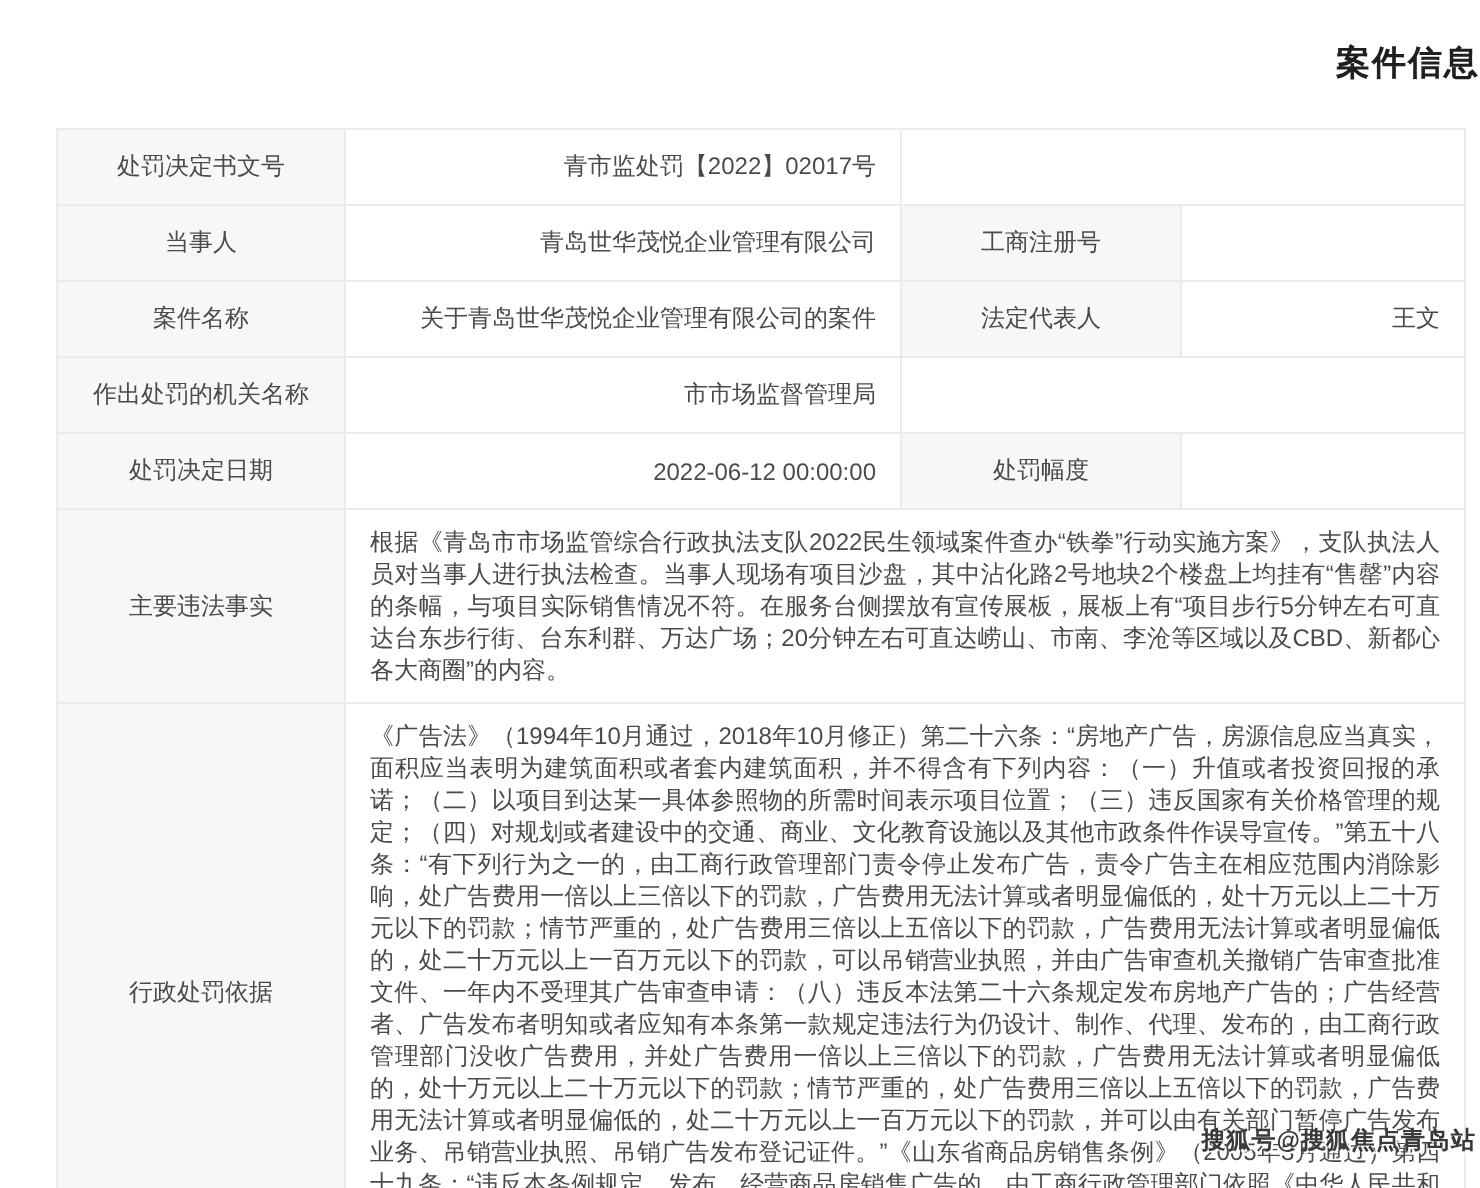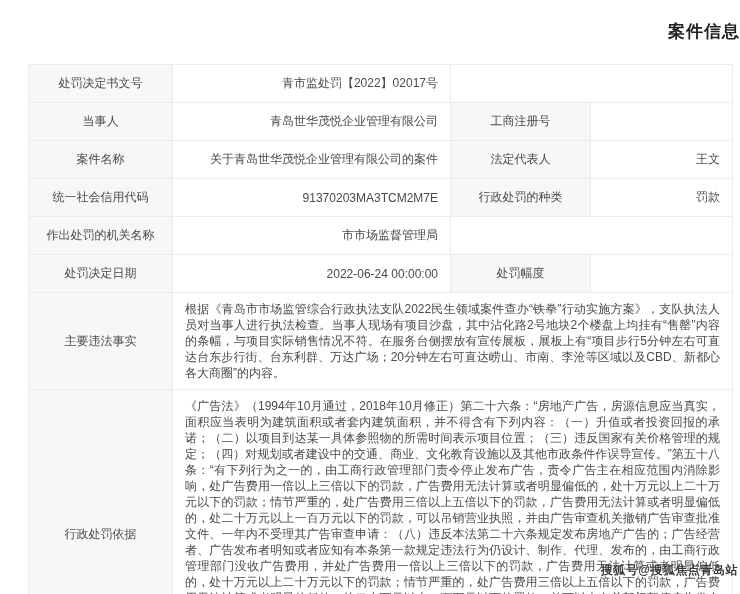--- a/index.html
+++ b/index.html
@@ -88,33 +88,27 @@
       <td class="lbl">工商注册号</td>
       <td class="val"></td>
     </tr>
     <tr class="single-row">
       <td class="lbl">案件名称</td>
       <td class="val">关于青岛世华茂悦企业管理有限公司的案件</td>
       <td class="lbl">法定代表人</td>
       <td class="val">王文</td>
     </tr>
     <tr class="single-row">
-      <td class="lbl">统一社会信用代码</td>
-      <td class="val">91370203MA3TCM2M7E</td>
-      <td class="lbl">行政处罚的种类</td>
-      <td class="val">罚款</td>
-    </tr>
-    <tr class="single-row">
       <td class="lbl">作出处罚的机关名称</td>
       <td class="val">市市场监督管理局</td>
       <td class="val" colspan="2"></td>
     </tr>
     <tr class="single-row">
       <td class="lbl">处罚决定日期</td>
-      <td class="val">2022-06-24 00:00:00</td>
+      <td class="val">2022-06-12 00:00:00</td>
       <td class="lbl">处罚幅度</td>
       <td class="val"></td>
     </tr>
     <tr>
       <td class="lbl">主要违法事实</td>
       <td class="val longtext" colspan="3">根据《青岛市市场监管综合行政执法支队2022民生领域案件查办“铁拳”行动实施方案》，支队执法人员对当事人进行执法检查。当事人现场有项目沙盘，其中沾化路2号地块2个楼盘上均挂有“售罄”内容的条幅，与项目实际销售情况不符。在服务台侧摆放有宣传展板，展板上有“项目步行5分钟左右可直达台东步行街、台东利群、万达广场；20分钟左右可直达崂山、市南、李沧等区域以及CBD、新都心各大商圈”的内容。</td>
     </tr>
     <tr>
       <td class="lbl">行政处罚依据</td>
       <td class="val longtext" colspan="3">《广告法》（1994年10月通过，2018年10月修正）第二十六条：“房地产广告，房源信息应当真实，面积应当表明为建筑面积或者套内建筑面积，并不得含有下列内容：（一）升值或者投资回报的承诺；（二）以项目到达某一具体参照物的所需时间表示项目位置；（三）违反国家有关价格管理的规定；（四）对规划或者建设中的交通、商业、文化教育设施以及其他市政条件作误导宣传。”第五十八条：“有下列行为之一的，由工商行政管理部门责令停止发布广告，责令广告主在相应范围内消除影响，处广告费用一倍以上三倍以下的罚款，广告费用无法计算或者明显偏低的，处十万元以上二十万元以下的罚款；情节严重的，处广告费用三倍以上五倍以下的罚款，广告费用无法计算或者明显偏低的，处二十万元以上一百万元以下的罚款，可以吊销营业执照，并由广告审查机关撤销广告审查批准文件、一年内不受理其广告审查申请：（八）违反本法第二十六条规定发布房地产广告的；广告经营者、广告发布者明知或者应知有本条第一款规定违法行为仍设计、制作、代理、发布的，由工商行政管理部门没收广告费用，并处广告费用一倍以上三倍以下的罚款，广告费用无法计算或者明显偏低的，处十万元以上二十万元以下的罚款；情节严重的，处广告费用三倍以上五倍以下的罚款，广告费用无法计算或者明显偏低的，处二十万元以上一百万元以下的罚款，并可以由有关部门暂停广告发布业务、吊销营业执照、吊销广告发布登记证件。”《山东省商品房销售条例》（2005年3月通过）第四十九条：“违反本条例规定，发布、经营商品房销售广告的，由工商行政管理部门依照《中华人民共和国广告法》的有关规定处罚。法律没有具体处罚规定的，由工商行政管理部门责令停止违法行为，并可处以三万元以下的罚款。”</td>

